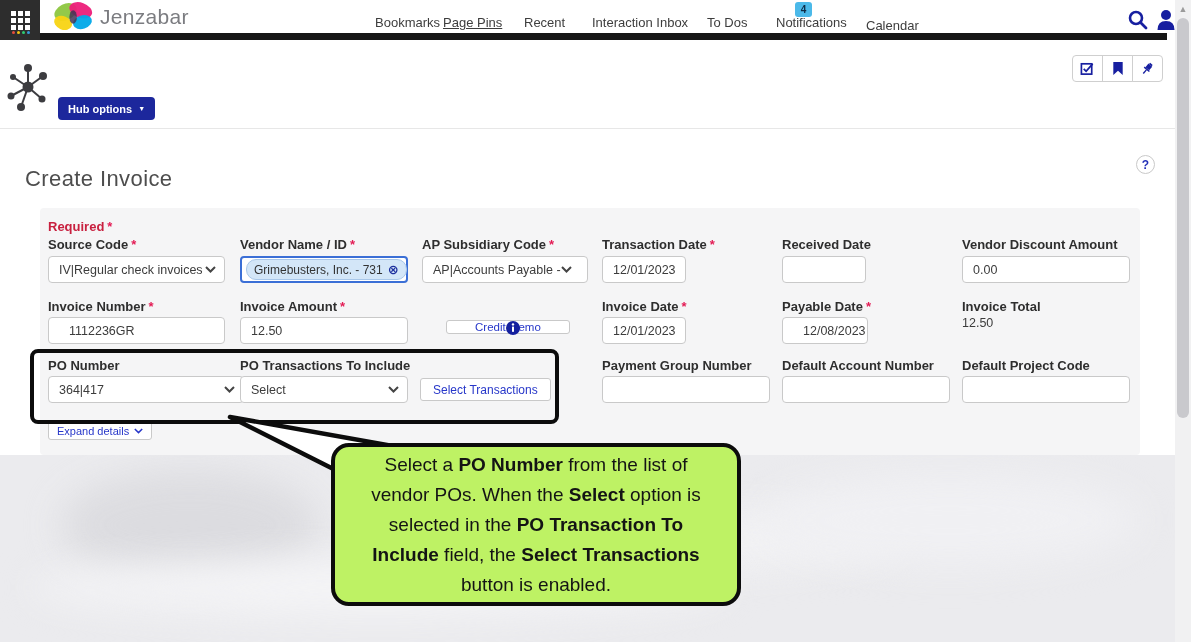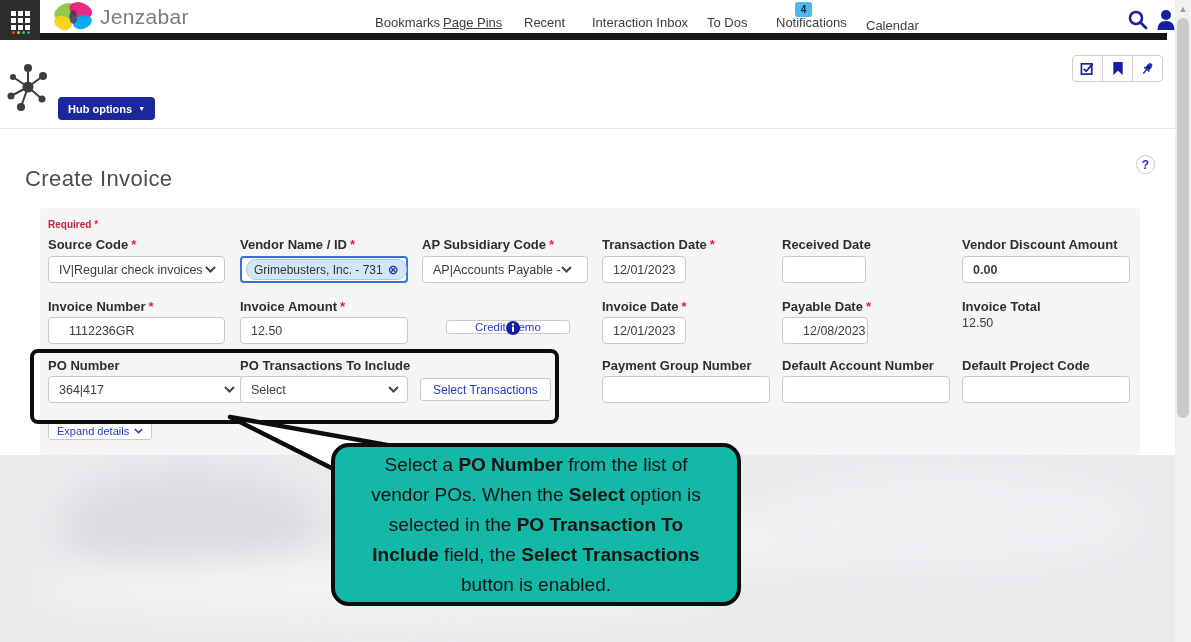--- a/index.html
+++ b/index.html
@@ -36,21 +36,21 @@
   .btn-group button:last-child{border-radius:0 4px 4px 0;}
   .divider{left:0;top:128px;width:1175px;height:1px;background:#e7e7e7;}
 
   
   .section-title{left:25px;top:166px;font-size:22px;color:#4d4d4d;letter-spacing:.4px;}
   .help-btn{left:1136px;top:155px;width:19px;height:19px;border-radius:50%;border:1px solid #c9c9c9;
             background:#fff;color:#2431b8;font-size:12px;font-weight:bold;display:flex;align-items:center;
             justify-content:center;cursor:pointer;padding:0;font-family:inherit;}
   .panel{left:40px;top:208px;width:1100px;height:247px;background:#f5f5f6;border-radius:4px;}
 
-  .required-note{left:48px;top:219px;font-size:10px;font-weight:600;color:#c8203f;}
+  .required-note{left:48px;top:219px;font-size:13px;font-weight:600;color:#c8203f;}
   .flabel{font-size:13px;font-weight:bold;color:#2e2e2e;white-space:nowrap;z-index:2;}
   .req{color:#e31b54;margin-left:3px;font-weight:bold;}
   .tinput{height:27px;border:1px solid #c9c9c9;border-radius:4px;background:#fff;color:#3c3c3c;
           font-size:12.5px;padding:0 0 0 10px;box-sizing:border-box;font-family:inherit;z-index:2;}
   .tselect{height:27px;border:1px solid #c9c9c9;border-radius:4px;background:#fff;color:#3c3c3c;
            font-size:12.5px;display:flex;align-items:center;padding:0 8px 0 10px;box-sizing:border-box;
            cursor:pointer;z-index:2;}
   .tselect .stext{flex:1;overflow:hidden;white-space:nowrap;}
   .vendor-box{height:27px;border:2px solid #3b6fd6;border-radius:4px;background:#fff;display:flex;
               align-items:center;padding:0 4px;box-sizing:border-box;z-index:2;}
@@ -61,21 +61,21 @@
             font-family:inherit;display:flex;align-items:center;justify-content:center;z-index:2;}
   .static-val{font-size:12.5px;color:#3c3c3c;z-index:2;}
   .hl-box{left:30px;top:349px;width:521px;height:67px;border:4px solid #0c0c0c;border-radius:8px;z-index:4;pointer-events:none;}
 
   
   .grayzone{left:0;top:455px;width:1175px;height:187px;background:#ebebee;overflow:hidden;}
   .blob{position:absolute;filter:blur(18px);border-radius:50%;}
 
   
   .tail{left:200px;top:400px;z-index:8;}
-  .bubble{left:331px;top:443px;width:410px;height:163px;background:#14b8a6;border:4px solid #0c0c0c;
+  .bubble{left:331px;top:443px;width:410px;height:163px;background:#bef264;border:4px solid #0c0c0c;
           border-radius:18px;z-index:9;display:flex;align-items:center;justify-content:center;box-sizing:border-box;}
   .bubble-text{padding:6px 18px;text-align:center;font-size:19px;line-height:30px;color:#141414;}
   .bubble-text b{font-weight:bold;}
 
   
   .sb-track{left:1175px;top:0;width:16px;height:642px;background:#f1f1f2;z-index:10;}
   .sb-up{left:1175px;top:2px;width:16px;height:14px;color:#9b9b9b;font-size:9px;display:flex;
          align-items:center;justify-content:center;z-index:11;cursor:pointer;}
   .sb-thumb{left:1177px;top:18px;width:12px;height:400px;background:#c9c9cd;border-radius:6px;z-index:11;cursor:grab;}
 </style>
@@ -216,21 +216,21 @@
     </span>
   </div>
   <div class="abs tselect" style="left:422px;top:256px;width:166px;">
     <span class="stext" style="max-width:128px;">AP|Accounts Payable - Pr</span>
     <svg width="11" height="7" viewBox="0 0 11 7">
         <polyline points="1,1 5.5,5.5 10,1" fill="none" stroke="#444" stroke-width="2"></polyline>
       </svg>
   </div>
   <input class="abs tinput" style="left: 602px; top: 256px; width: 84px;" value="12/01/2023">
   <input class="abs tinput" style="left: 782px; top: 256px; width: 84px;" value="">
-  <input class="abs tinput" style="left: 962px; top: 256px; width: 168px; font-weight: bold;" value="0.00">
+  <input class="abs tinput" style="left: 962px; top: 256px; width: 168px;" value="0.00">
 
   <div class="abs flabel" style="left:48px;top:299px;"><span>Invoice Number</span><span class="req">*</span></div>
   <div class="abs flabel" style="left:240px;top:299px;"><span>Invoice Amount</span><span class="req">*</span></div>
   <div class="abs flabel" style="left:602px;top:299px;"><span>Invoice Date</span><span class="req">*</span></div>
   <div class="abs flabel" style="left:782px;top:299px;"><span>Payable Date</span><span class="req">*</span></div>
   <div class="abs flabel" style="left:962px;top:299px;"><span>Invoice Total</span></div>
   <div class="abs static-val" style="left:962px;top:316px;">12.50</div>
 
   <input class="abs tinput" style="left: 48px; top: 317px; width: 177px; padding-left: 20px;" value="1112236GR">
   <input class="abs tinput" style="left: 240px; top: 317px; width: 168px;" value="12.50">

